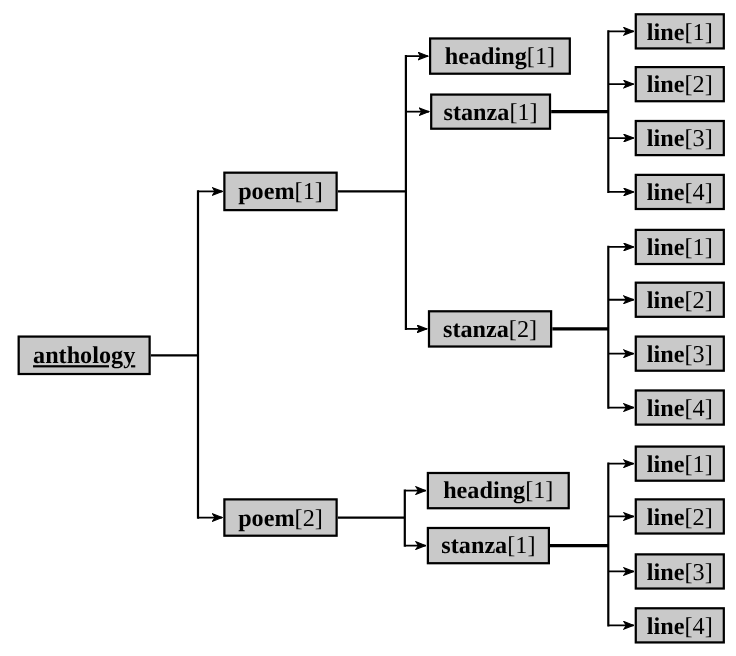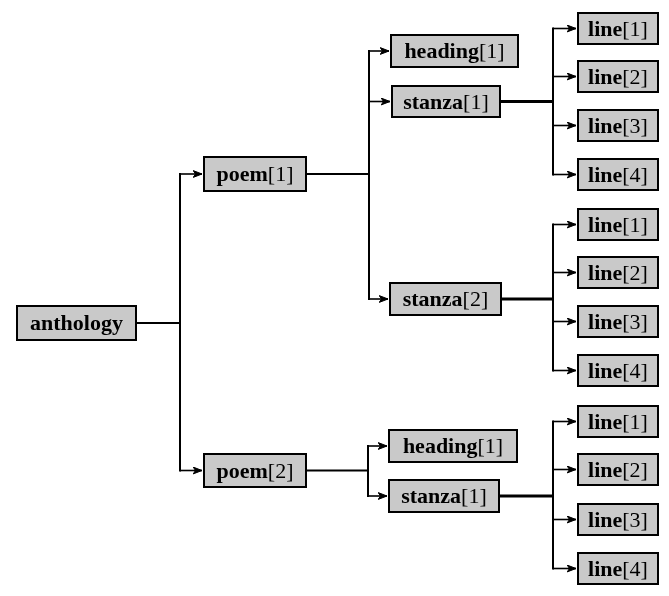--- a/index.html
+++ b/index.html
@@ -87,21 +87,21 @@
           <path d="M500,496 H553" stroke="#000000" stroke-width="3" fill="none"></path>
           <path d="M553,421.5 V568.5" stroke="#000000" stroke-width="2" stroke-linecap="square" fill="none"></path>
           <line x1="553" y1="421.5" x2="576" y2="421.5" stroke="#000000" stroke-width="1.6" marker-end="url(#arrow)"></line>
           <line x1="553" y1="469.5" x2="576" y2="469.5" stroke="#000000" stroke-width="1.6" marker-end="url(#arrow)"></line>
           <line x1="553" y1="519.5" x2="576" y2="519.5" stroke="#000000" stroke-width="1.6" marker-end="url(#arrow)"></line>
           <line x1="553" y1="568.5" x2="576" y2="568.5" stroke="#000000" stroke-width="1.6" marker-end="url(#arrow)"></line>
         </g>
       </g>
   </svg>
   <div id="node-layer">
-      <div class="node" style="left: 16px; top: 305px; width: 121px; height: 36px; background: rgb(201, 201, 201); border-color: rgb(0, 0, 0);">
+      <div class="node" style="left: 16px; top: 305px; width: 121px; height: 36px; background: rgb(201, 201, 201); border-color: rgb(0, 0, 0); text-decoration: underline;">
         <span class="nm">anthology</span>
       </div>
       <div class="node" style="left: 203px; top: 156px; width: 104px; height: 36px; background: rgb(201, 201, 201); border-color: rgb(0, 0, 0);">
         <span class="nm">poem</span>
         <span class="ix">[1]</span>
       </div>
       <div class="node" style="left: 203px; top: 453px; width: 104px; height: 35px; background: rgb(201, 201, 201); border-color: rgb(0, 0, 0);">
         <span class="nm">poem</span>
         <span class="ix">[2]</span>
       </div>

